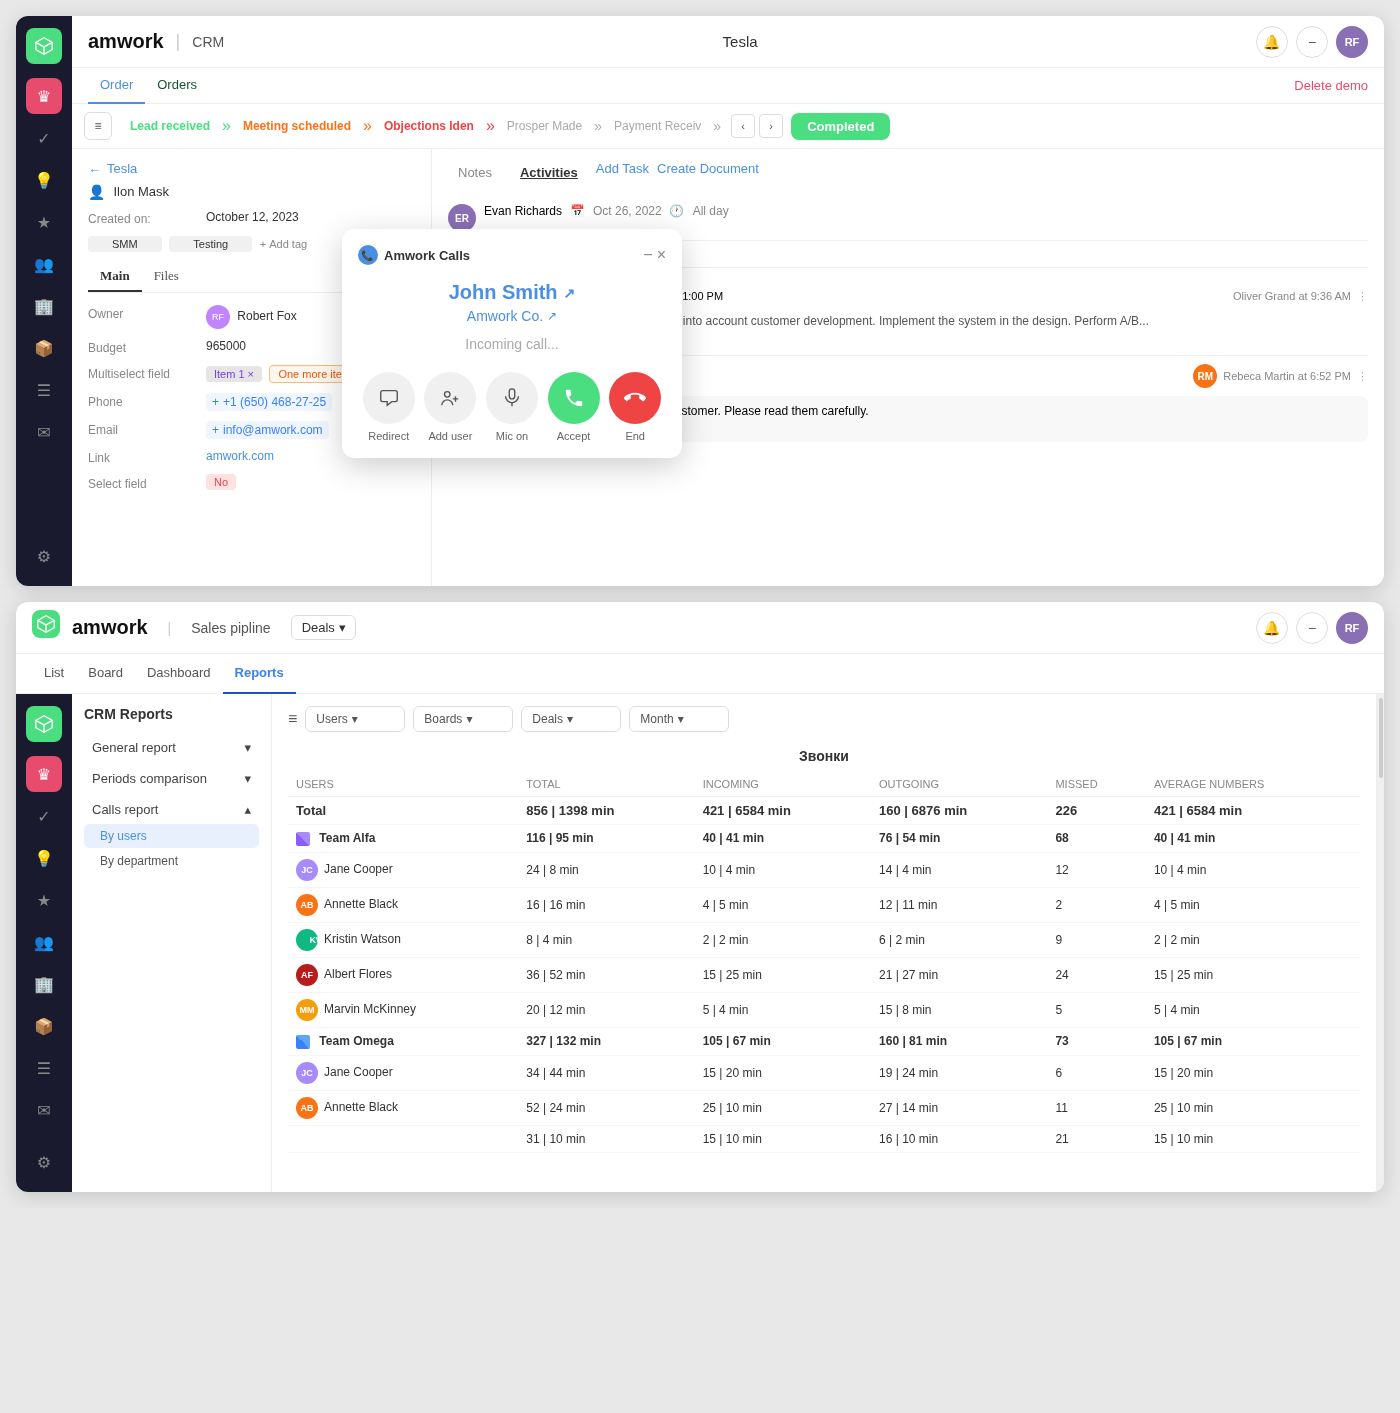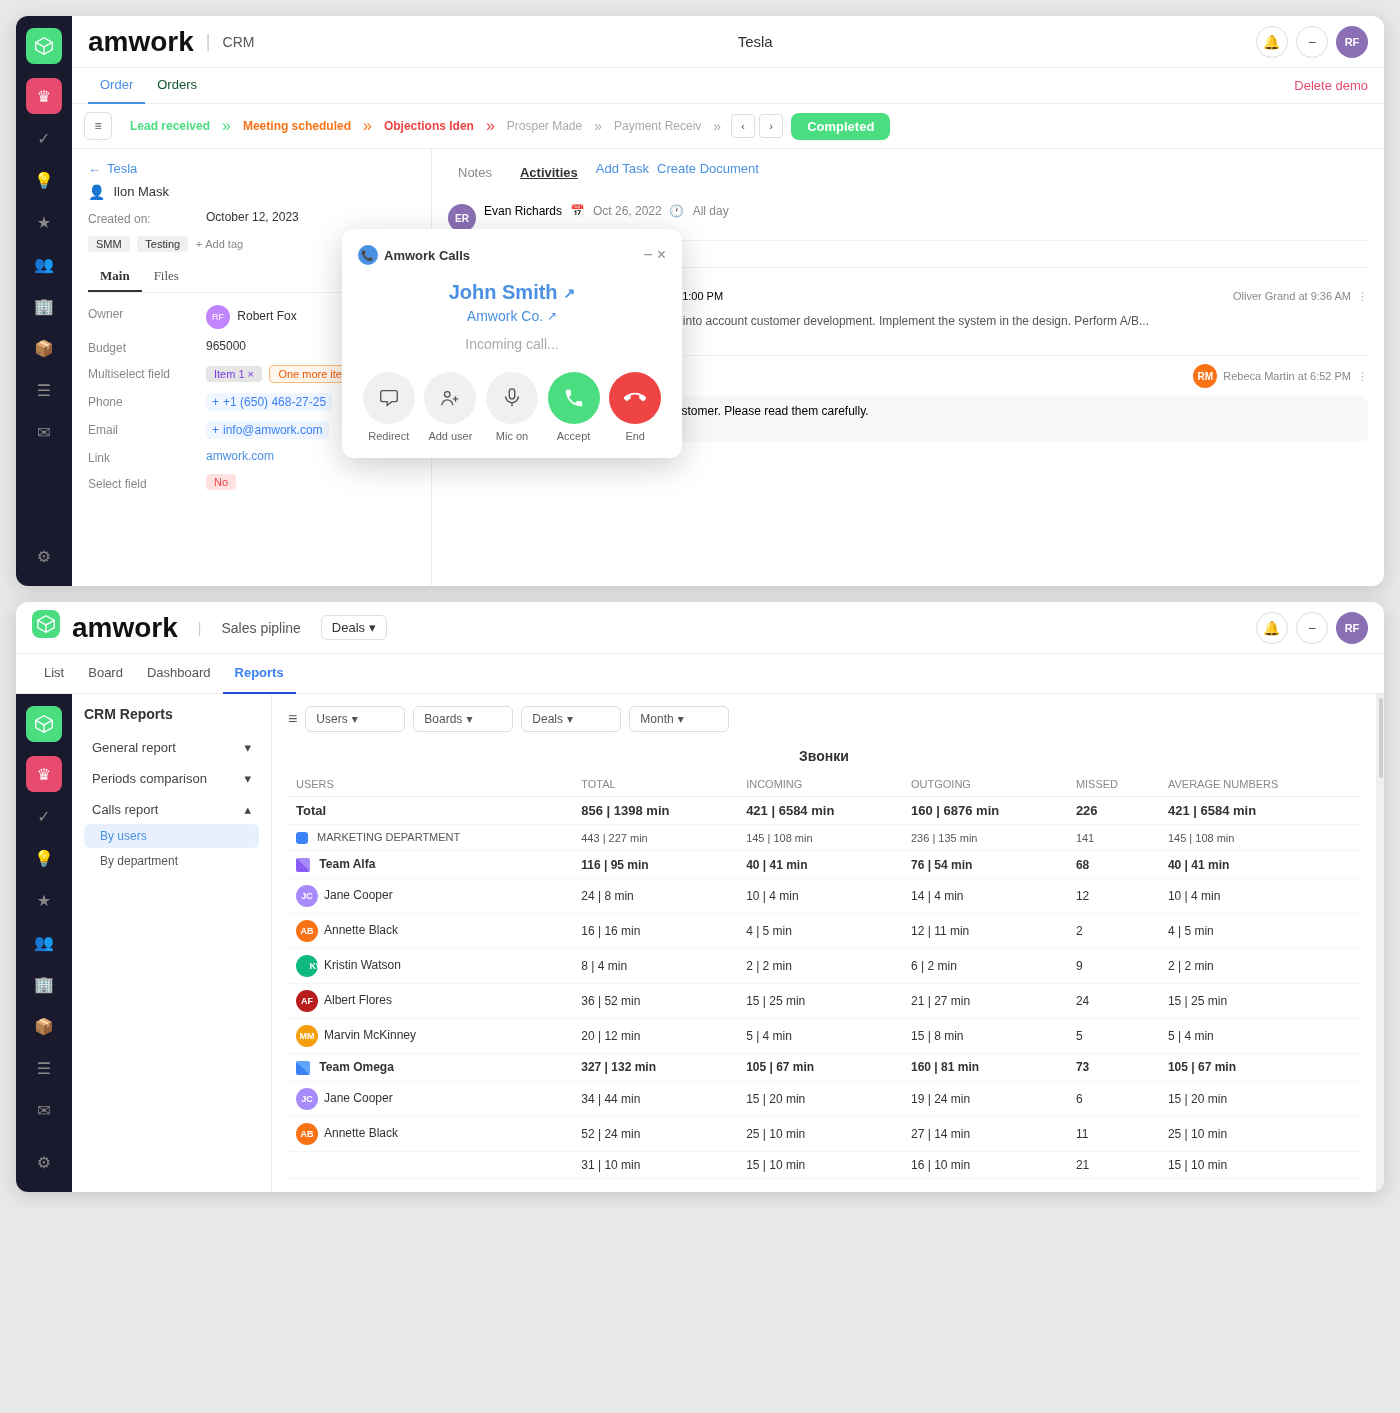--- a/index.html
+++ b/index.html
@@ -65,21 +65,21 @@
     
     .topbar {
       height: 52px;
       display: flex;
       align-items: center;
       padding: 0 16px;
       border-bottom: 1px solid #eee;
       gap: 12px;
     }
     .topbar-logo-text {
-      font-size: 28px;
+      font-size: 20px;
       font-weight: 700;
       color: #111;
     }
     .topbar-divider { color: #ccc; font-size: 18px; }
     .topbar-section { font-size: 14px; color: #555; }
     .topbar-title { flex: 1; text-align: center; font-size: 15px; font-weight: 500; color: #333; }
     .topbar-actions { display: flex; align-items: center; gap: 8px; }
     .topbar-icon-btn {
       width: 32px; height: 32px;
       border-radius: 50%;
@@ -180,21 +180,21 @@
       width: 24px; height: 24px;
       border-radius: 50%;
       background: #c084fc;
       display: inline-flex; align-items: center; justify-content: center;
       color: #fff; font-size: 9px; margin-right: 4px; vertical-align: middle;
     }
     .tag {
       display: inline-flex; align-items: center;
       background: #f0f0f0;
       border-radius: 4px;
-      padding: 2px 8px;
+      padding: 2px 24px;
       font-size: 11px;
       color: #333;
       margin-right: 4px;
     }
     .add-tag-btn {
       display: inline-flex; align-items: center; gap: 3px;
       color: #888; font-size: 11px; cursor: pointer;
     }
     .person-icon { color: #888; font-size: 14px; }
     .tab-group { display: flex; gap: 0; margin-bottom: 12px; border-bottom: 1px solid #eee; }
@@ -790,31 +790,20 @@
 
             <tr class="total-row">
               <td>Total</td>
               <td>856 | 1398 min</td>
               <td>421 | 6584 min</td>
               <td>160 | 6876 min</td>
               <td>226</td>
               <td>421 | 6584 min</td>
             </tr>
 
-            <tr class="dept-row">
-              <td>
-                <span class="dept-indicator"></span>
-                <span>MARKETING DEPARTMENT</span>
-              </td>
-              <td>443 | 227 min</td>
-              <td>145 | 108 min</td>
-              <td>236 | 135 min</td>
-              <td>141</td>
-              <td>145 | 108 min</td>
-            </tr>
 
             <tr class="team-row">
               <td>
                 <span class="team-indicator" style="display:inline-block; width:14px; height:14px; background:linear-gradient(45deg,#8b5cf6 50%,#a78bfa 50%); margin-right:6px; vertical-align:middle; border-radius:2px;"></span>
                 <span>Team Alfa</span>
               </td>
               <td>116 | 95 min</td>
               <td>40 | 41 min</td>
               <td>76 | 54 min</td>
               <td>68</td>

